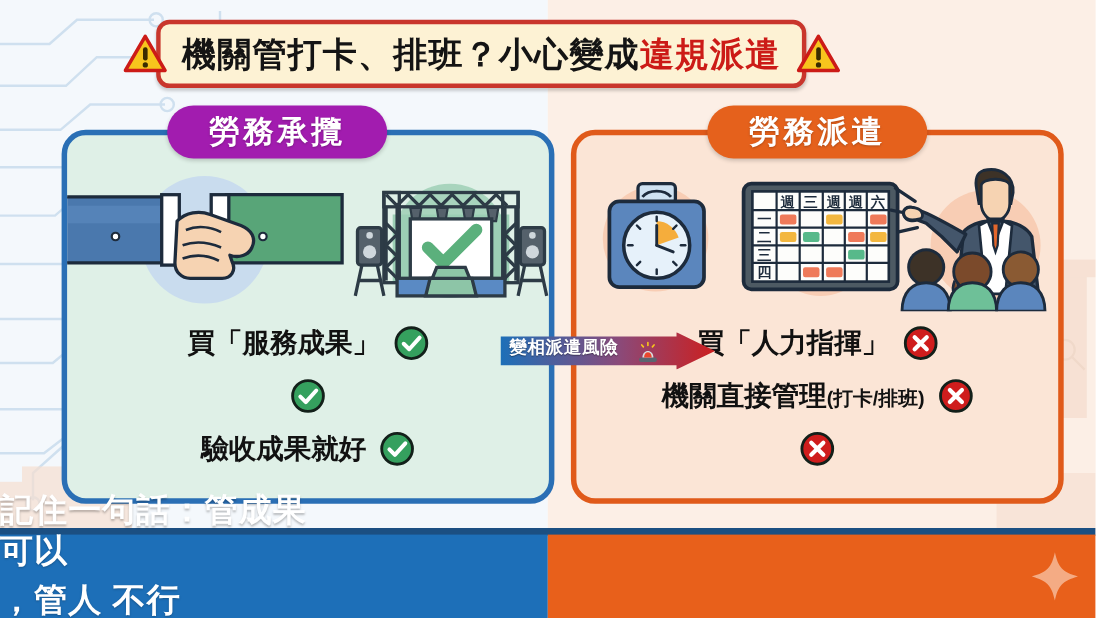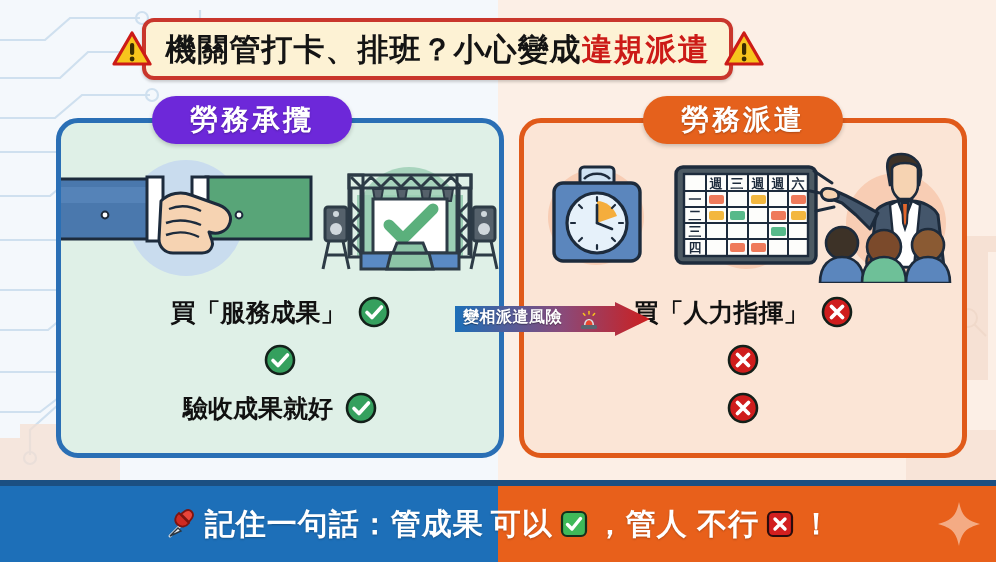--- a/index.html
+++ b/index.html
@@ -54,21 +54,21 @@
     position:absolute; top:96px; height:48px;
     border-radius:24px;
     display:flex; align-items:center; justify-content:center;
     z-index:7;
     box-shadow:0 2px 4px rgba(0,0,0,.2);
   }
   .pill span {
     font-size:28px; font-weight:bold; color:#ffffff; letter-spacing:3px;
     text-shadow:0 1px 2px rgba(0,0,0,.25);
   }
-  .pill-left  { left:152px; width:200px; background:#6d28d9; }
+  .pill-left  { left:152px; width:200px; background:#a21caf; }
   .pill-right { left:643px; width:200px; background:#e5611c; }
 
   
   .illus { position:absolute; top:20px; left:0; width:438px; height:140px; }
 
   
   .rows { position:absolute; left:0; top:165px; width:438px; }
   .row {
     display:flex; align-items:center; justify-content:center;
     height:48px; gap:12px;
@@ -92,21 +92,21 @@
 
   
   .bottom {
     position:absolute; left:0; top:486px; width:996px; height:76px; z-index:6;
     display:flex;
   }
   .bottom-l { width:498px; height:76px; background:#1d6fb8; }
   .bottom-r { width:498px; height:76px; background:#e8601b; }
   .bottom-content {
     position:absolute; inset:0;
-    display:flex; align-items:center; justify-content:center; gap:7px;
+    display:flex; align-items:flex-start; justify-content:center; gap:7px;flex-direction:column;
   }
   .bottom-text {
     font-size:30px; font-weight:bold; color:#ffffff; white-space:nowrap;
     letter-spacing:1px; line-height:1;
     text-shadow:0 1px 2px rgba(0,0,0,.25);
   }
   .navy-strip {
     position:absolute; left:0; top:480px; width:996px; height:7px; background:#1b4f82; z-index:5;
   }
 </style>
@@ -378,20 +378,21 @@
 
     <div class="rows">
       <div class="row">
         <span class="row-text">買「人力指揮」</span>
         <svg class="badge" width="32" height="32" viewBox="0 0 32 32">
           <circle cx="16" cy="16" r="14" fill="#cf1d1d" stroke="#13201a" stroke-width="2.6"></circle>
           <path d="M10.5 10.5 L21.5 21.5 M21.5 10.5 L10.5 21.5" fill="none" stroke="#ffffff" stroke-width="3.8" stroke-linecap="round"></path>
         </svg>
       </div>
       <div class="row">
+        <span class="row-text"><span>機關直接管理</span><span class="sub">(打卡/排班)</span></span>
         <svg class="badge" width="32" height="32" viewBox="0 0 32 32">
           <circle cx="16" cy="16" r="14" fill="#cf1d1d" stroke="#13201a" stroke-width="2.6"></circle>
           <path d="M10.5 10.5 L21.5 21.5 M21.5 10.5 L10.5 21.5" fill="none" stroke="#ffffff" stroke-width="3.8" stroke-linecap="round"></path>
         </svg>
       </div>
       <div class="row">
         <svg class="badge" width="32" height="32" viewBox="0 0 32 32">
           <circle cx="16" cy="16" r="14" fill="#cf1d1d" stroke="#13201a" stroke-width="2.6"></circle>
           <path d="M10.5 10.5 L21.5 21.5 M21.5 10.5 L10.5 21.5" fill="none" stroke="#ffffff" stroke-width="3.8" stroke-linecap="round"></path>
         </svg>

